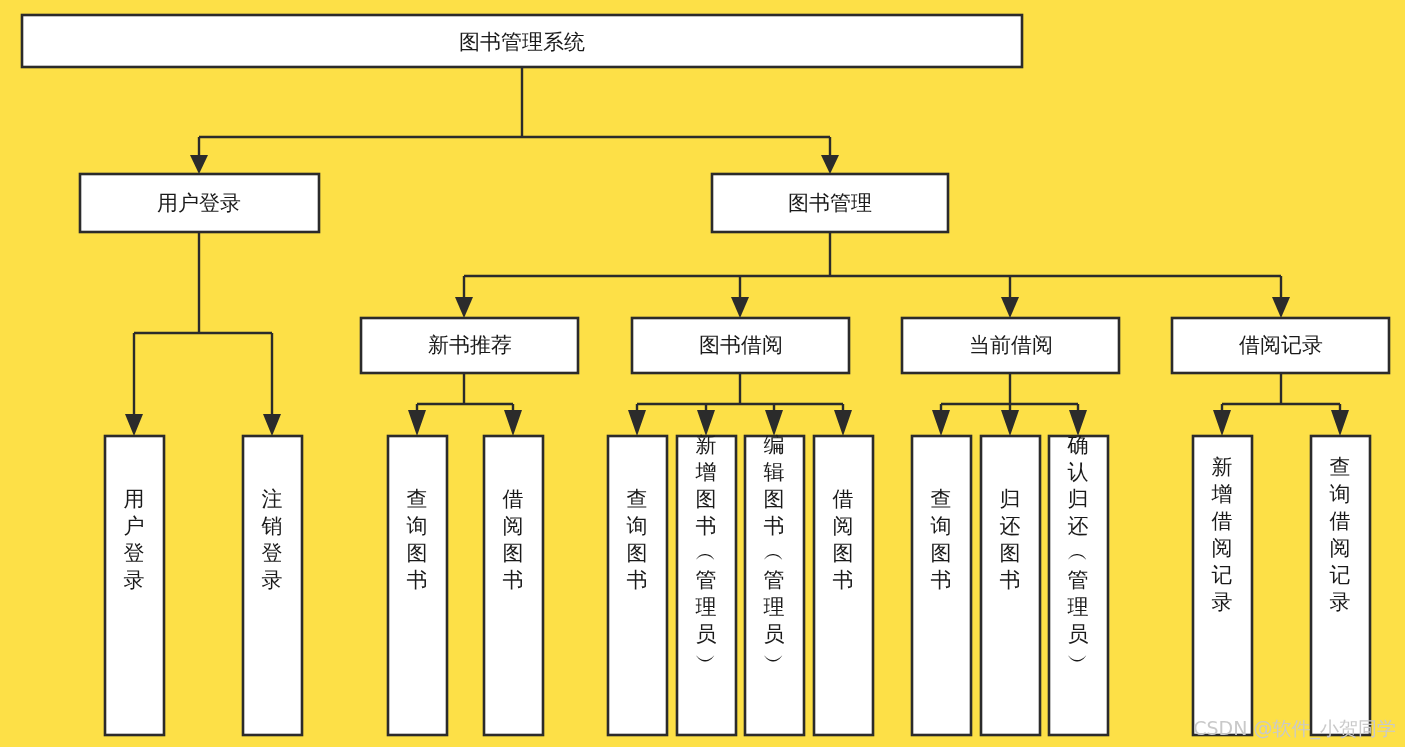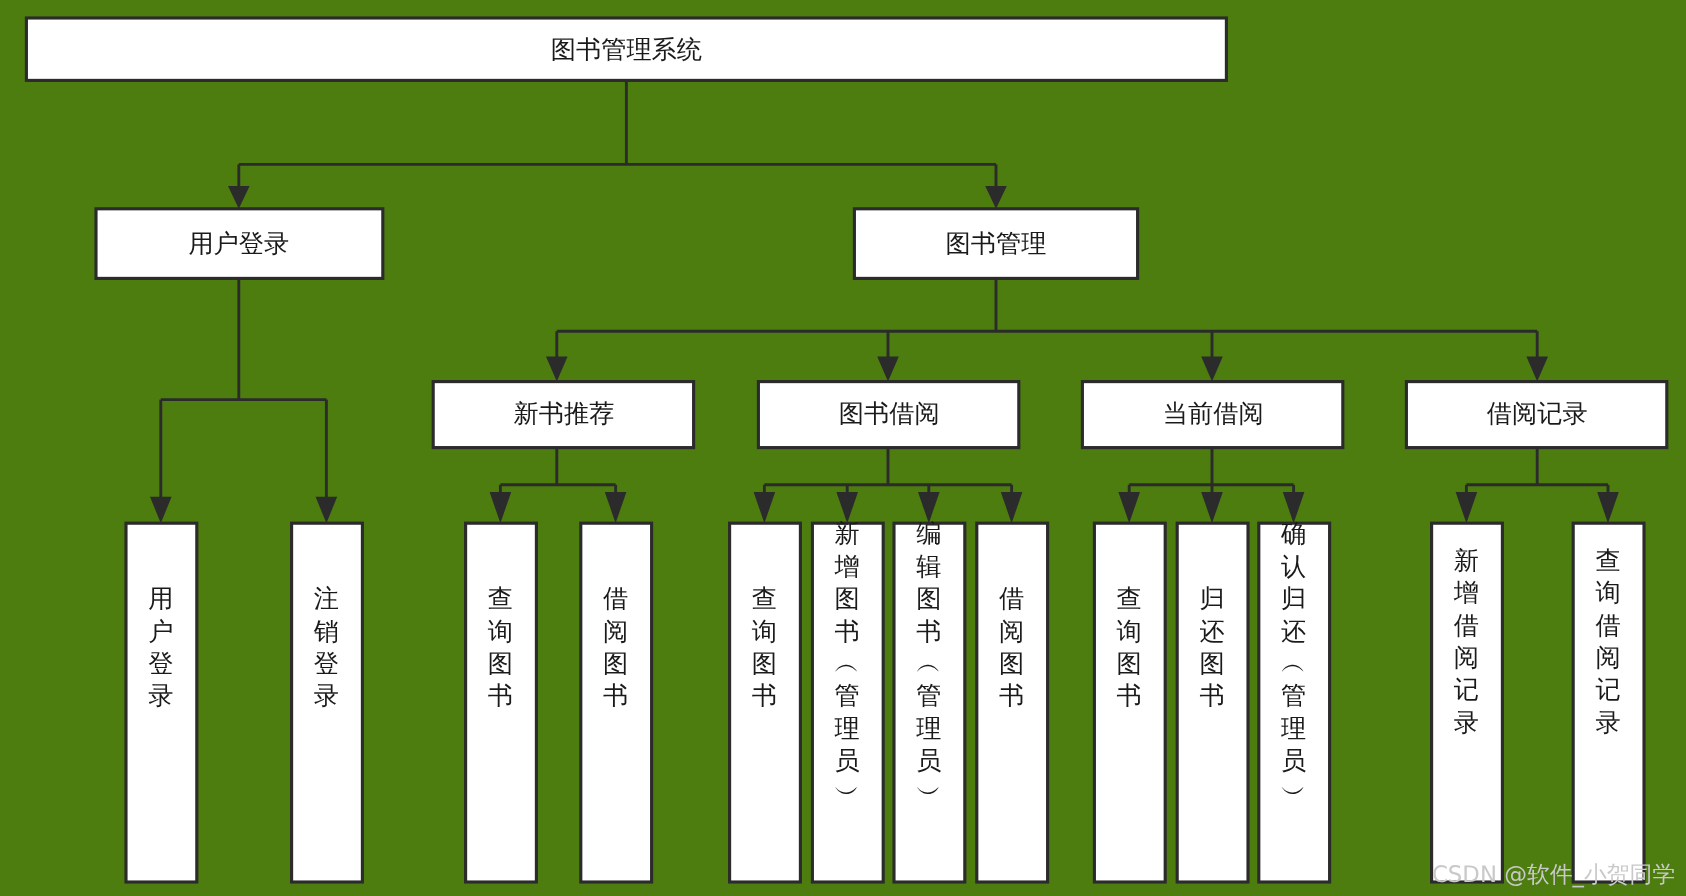--- a/index.html
+++ b/index.html
@@ -8,21 +8,21 @@
     padding: 0;
     background: #ffffff;
   }
   body {
     font-family: "Liberation Sans", "DejaVu Sans", sans-serif;
   }
   #diagram-root {
     position: relative;
     width: 1405px;
     height: 747px;
-    background: #4d7c0f;
+    background: #fde047;
     overflow: hidden;
   }
   svg#flowchart {
     position: absolute;
     left: 0;
     top: 0;
     width: 1405px;
     height: 747px;
     display: block;
   }

